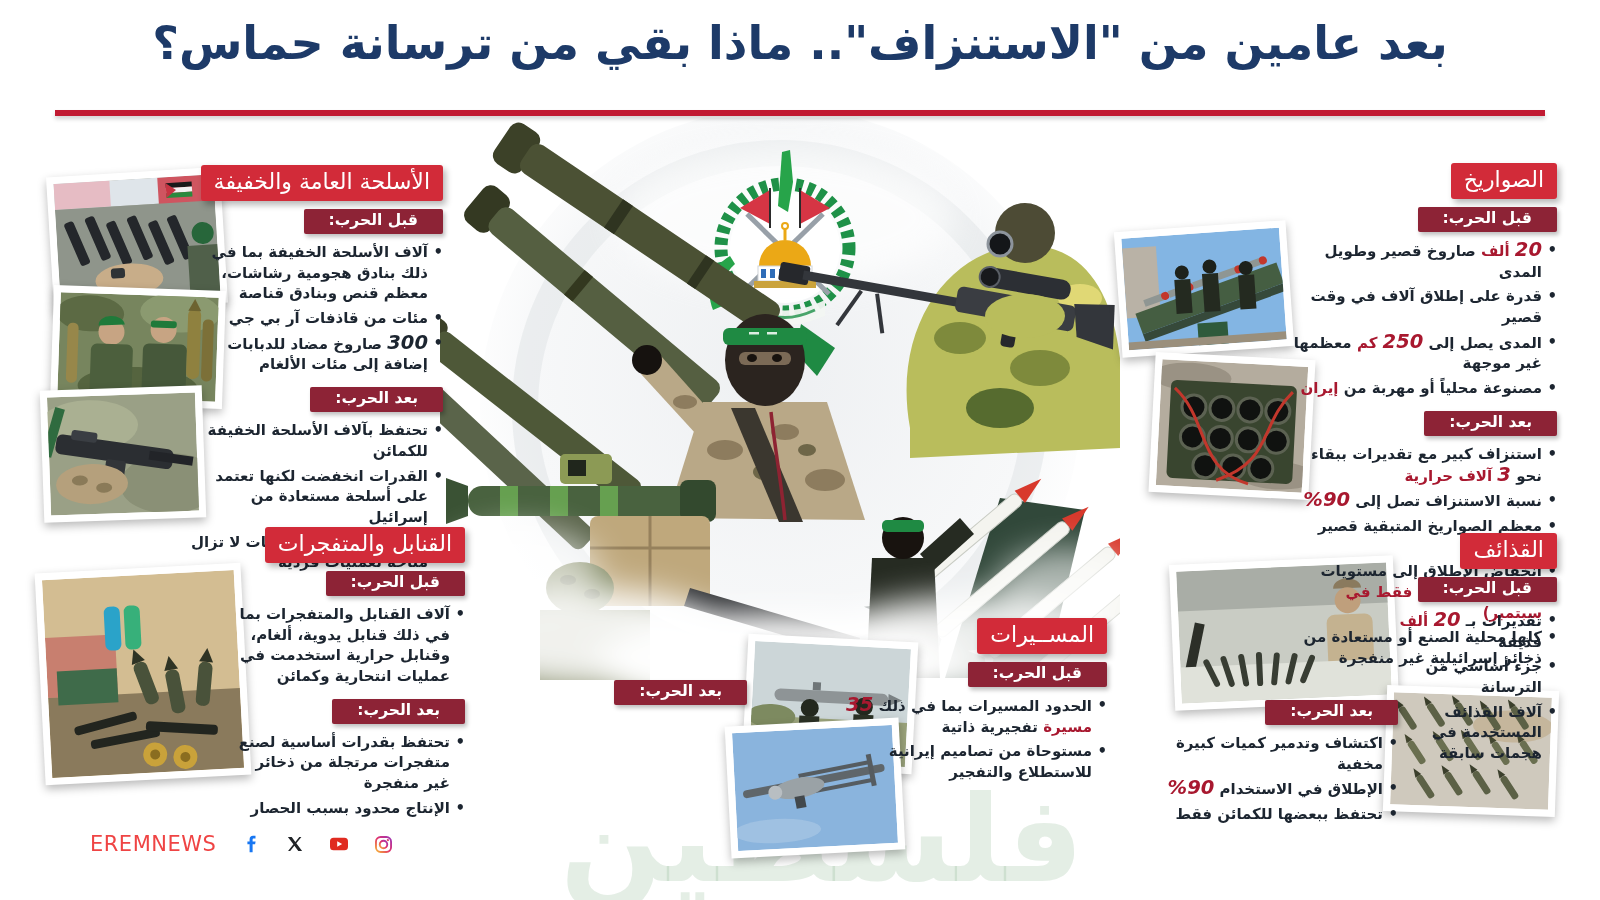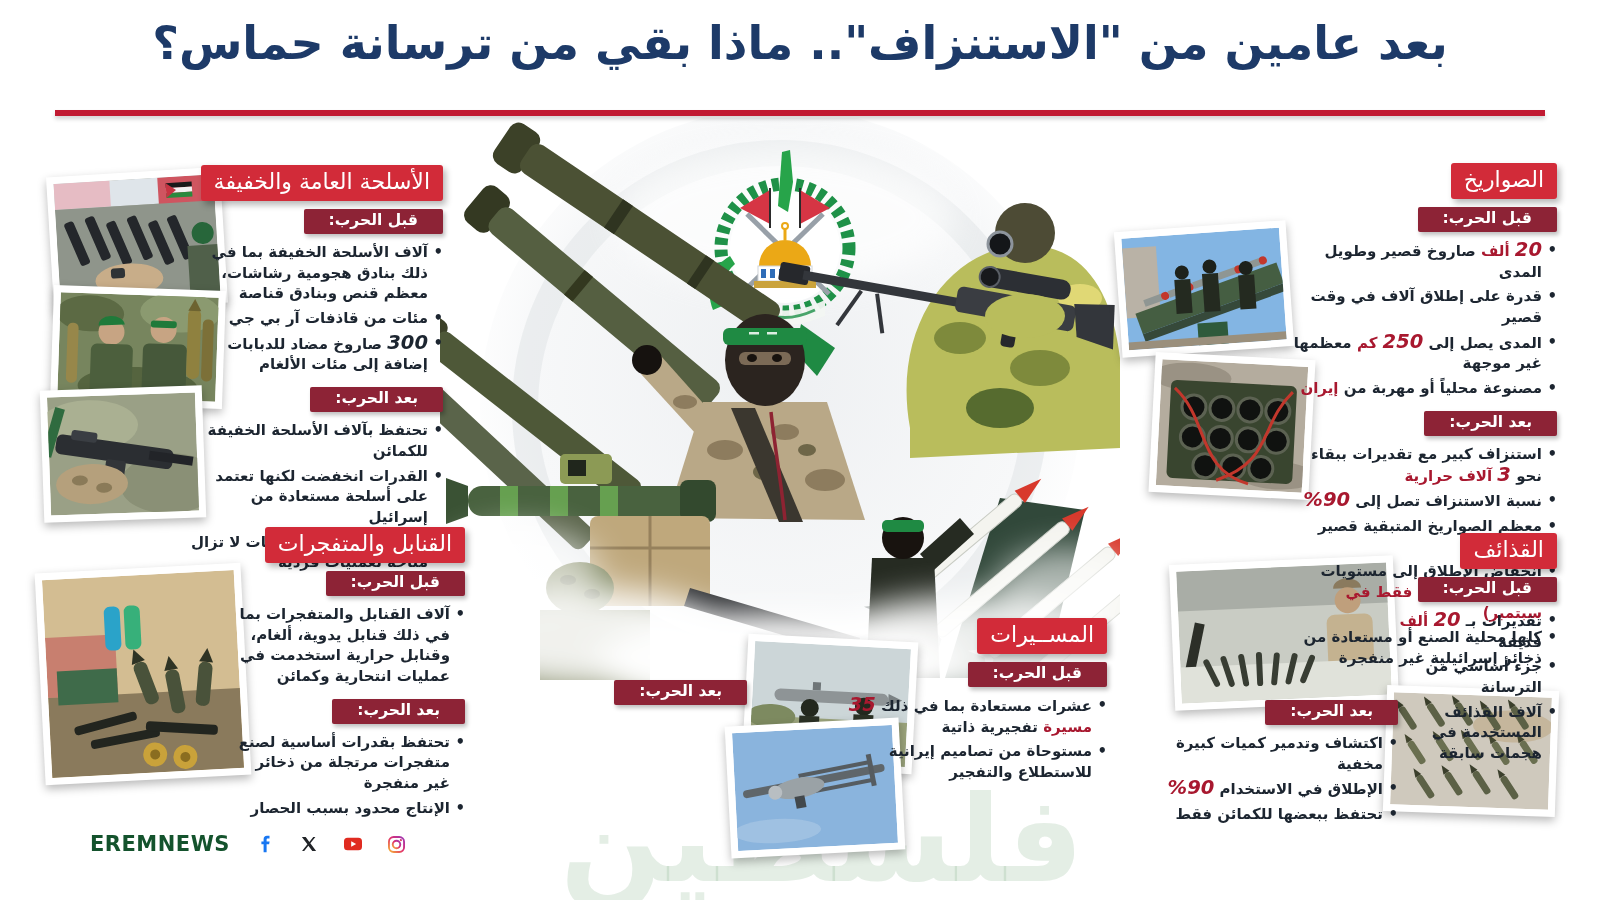--- a/index.html
+++ b/index.html
@@ -25,21 +25,21 @@
   .sub-badge{display:inline-block;background:#8d2336;color:#fff;font-weight:700;font-size:15.5px;
              padding:2px 25px 5px;border-radius:2px;box-shadow:2px 3px 4px rgba(0,0,0,.25);margin-top:8px;}
   ul.bullets{list-style:none;margin:8px 0 0;padding:0;font-size:15px;font-weight:700;line-height:1.38;}
   ul.bullets li{position:relative;padding-right:15px;margin-bottom:4px;}
   ul.bullets li::before{content:"\2022";position:absolute;right:0;top:0;}
   .hl{color:#a8182f;}
   .num{font-style:italic;font-weight:800;font-size:1.3em;line-height:1;}
   
   .footer{position:absolute;left:90px;top:832px;display:flex;align-items:center;gap:26px;
           direction:ltr;z-index:6;}
-  .brand{font-size:21px;font-weight:700;color:#14532d;letter-spacing:.5px;}
+  .brand{font-size:21px;font-weight:400;color:#ef4444;letter-spacing:.5px;}
   .ic{display:inline-flex;align-items:center;justify-content:center;width:18px;height:18px;}
 </style>
 </head>
 <body>
 
 <div class="canvas">
 
   <div class="wm-text">فلسطين</div>
 
   <svg class="montage" viewBox="0 0 680 562">
@@ -584,21 +584,21 @@
       <li><span>اكتشاف وتدمير كميات كبيرة مخفية</span></li>
       <li><span>الإطلاق في الاستخدام </span><span class="hl num">90%</span></li>
       <li><span>تحتفظ ببعضها للكمائن فقط</span></li>
     </ul>
   </section>
 
   <section class="panel" style="left:845px;top:618px;width:262px;">
     <div class="sec-badge">المســيرات</div><br>
     <div class="sub-badge">قبل الحرب:</div>
     <ul class="bullets">
-      <li><span>عشرات مستعادة بما في ذلك </span><span class="hl num">35</span><span class="hl"> مسيرة</span><span> تفجيرية ذاتية</span></li>
+      <li><span>الحدود المسيرات بما في ذلك </span><span class="hl num">35</span><span class="hl"> مسيرة</span><span> تفجيرية ذاتية</span></li>
       <li><span>مستوحاة من تصاميم إيرانية للاستطلاع والتفجير</span></li>
     </ul>
   </section>
 
   <section class="panel" style="left:523px;top:680px;width:224px;">
     <div class="sub-badge" style="margin-top:0">بعد الحرب:</div>
   </section>
 
   <h1 class="title">بعد عامين من "الاستنزاف".. ماذا بقي من ترسانة حماس؟</h1>
   <div class="divider"></div>

